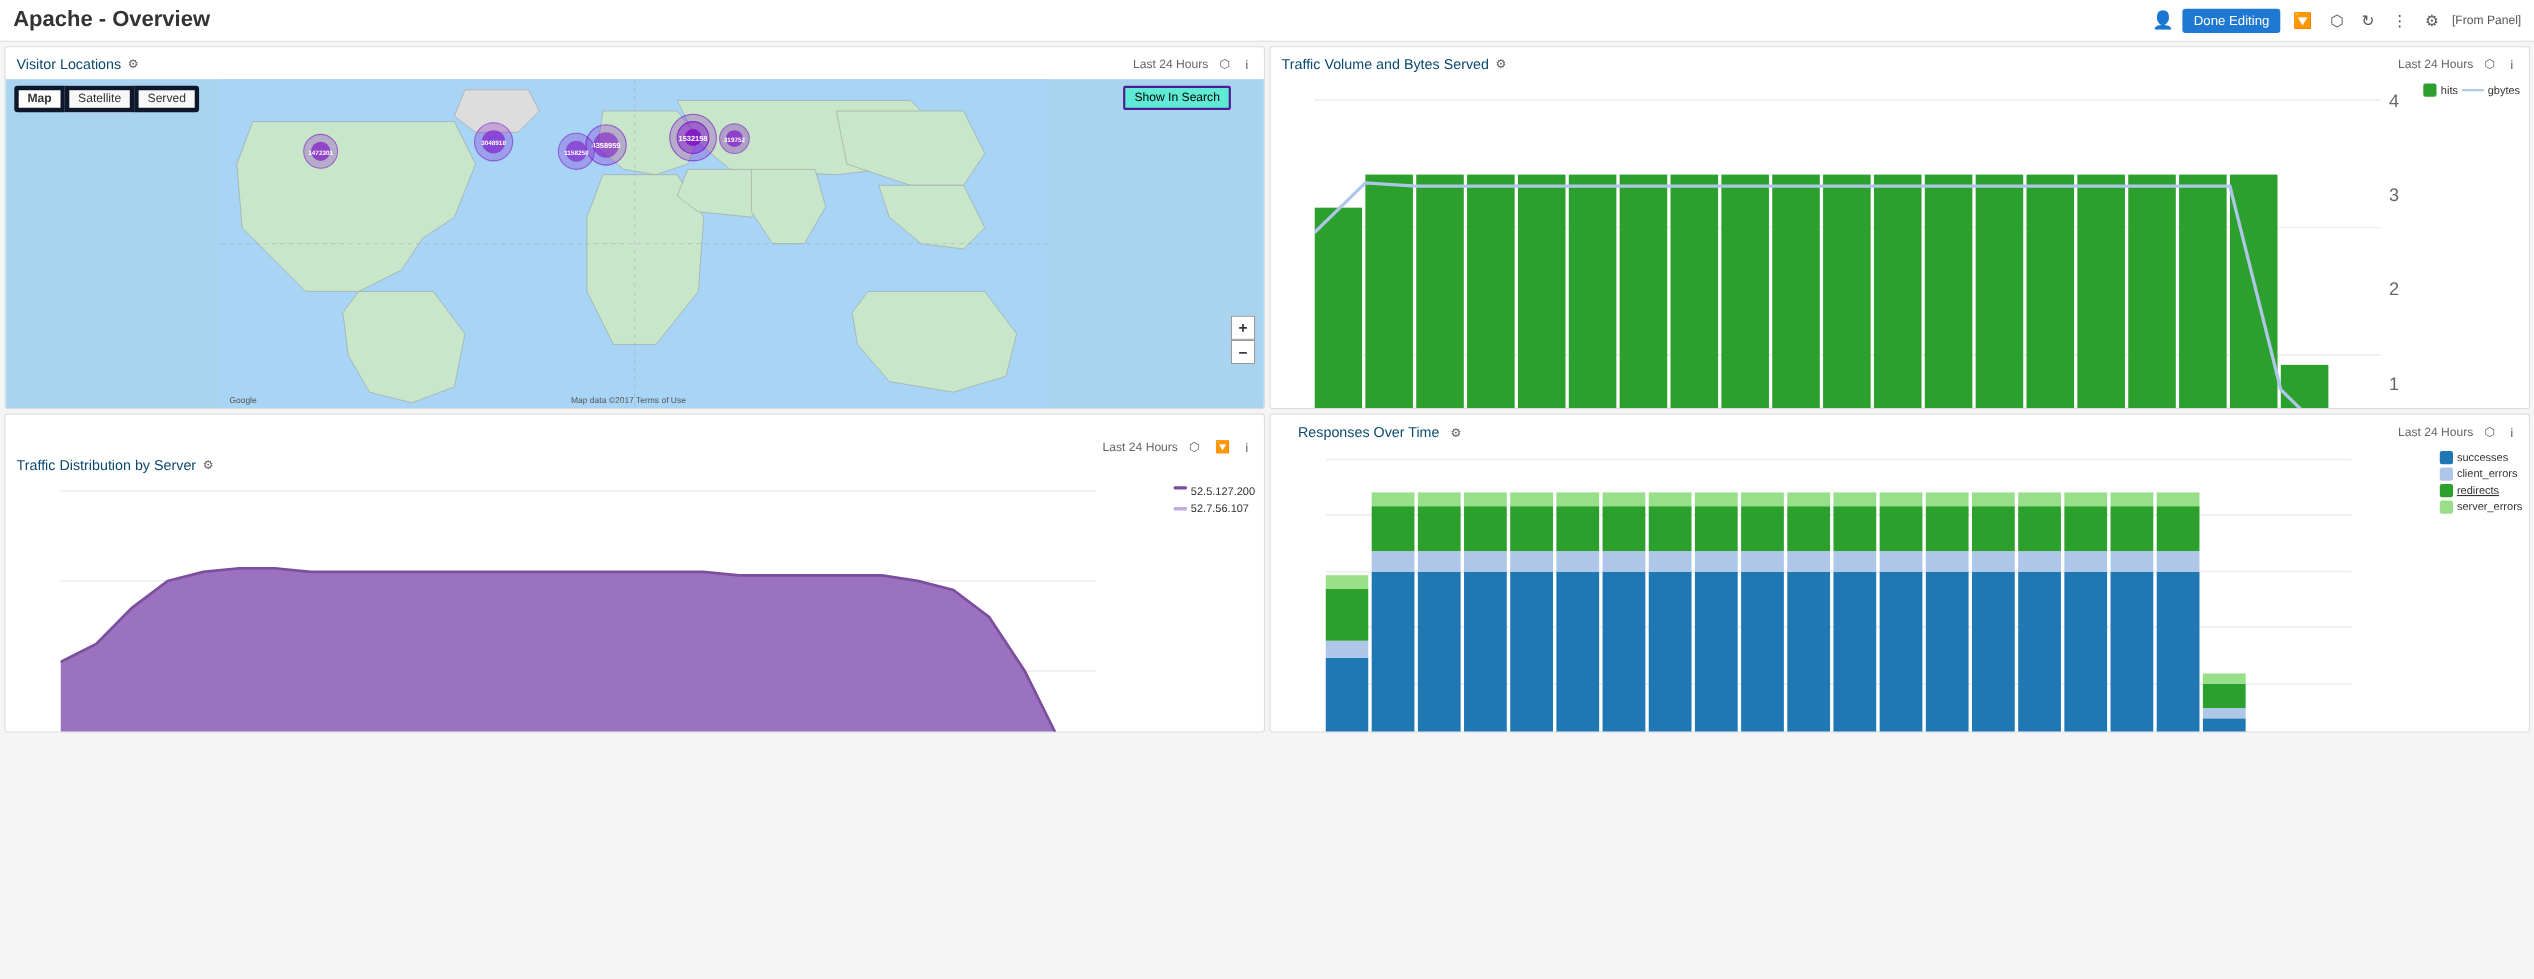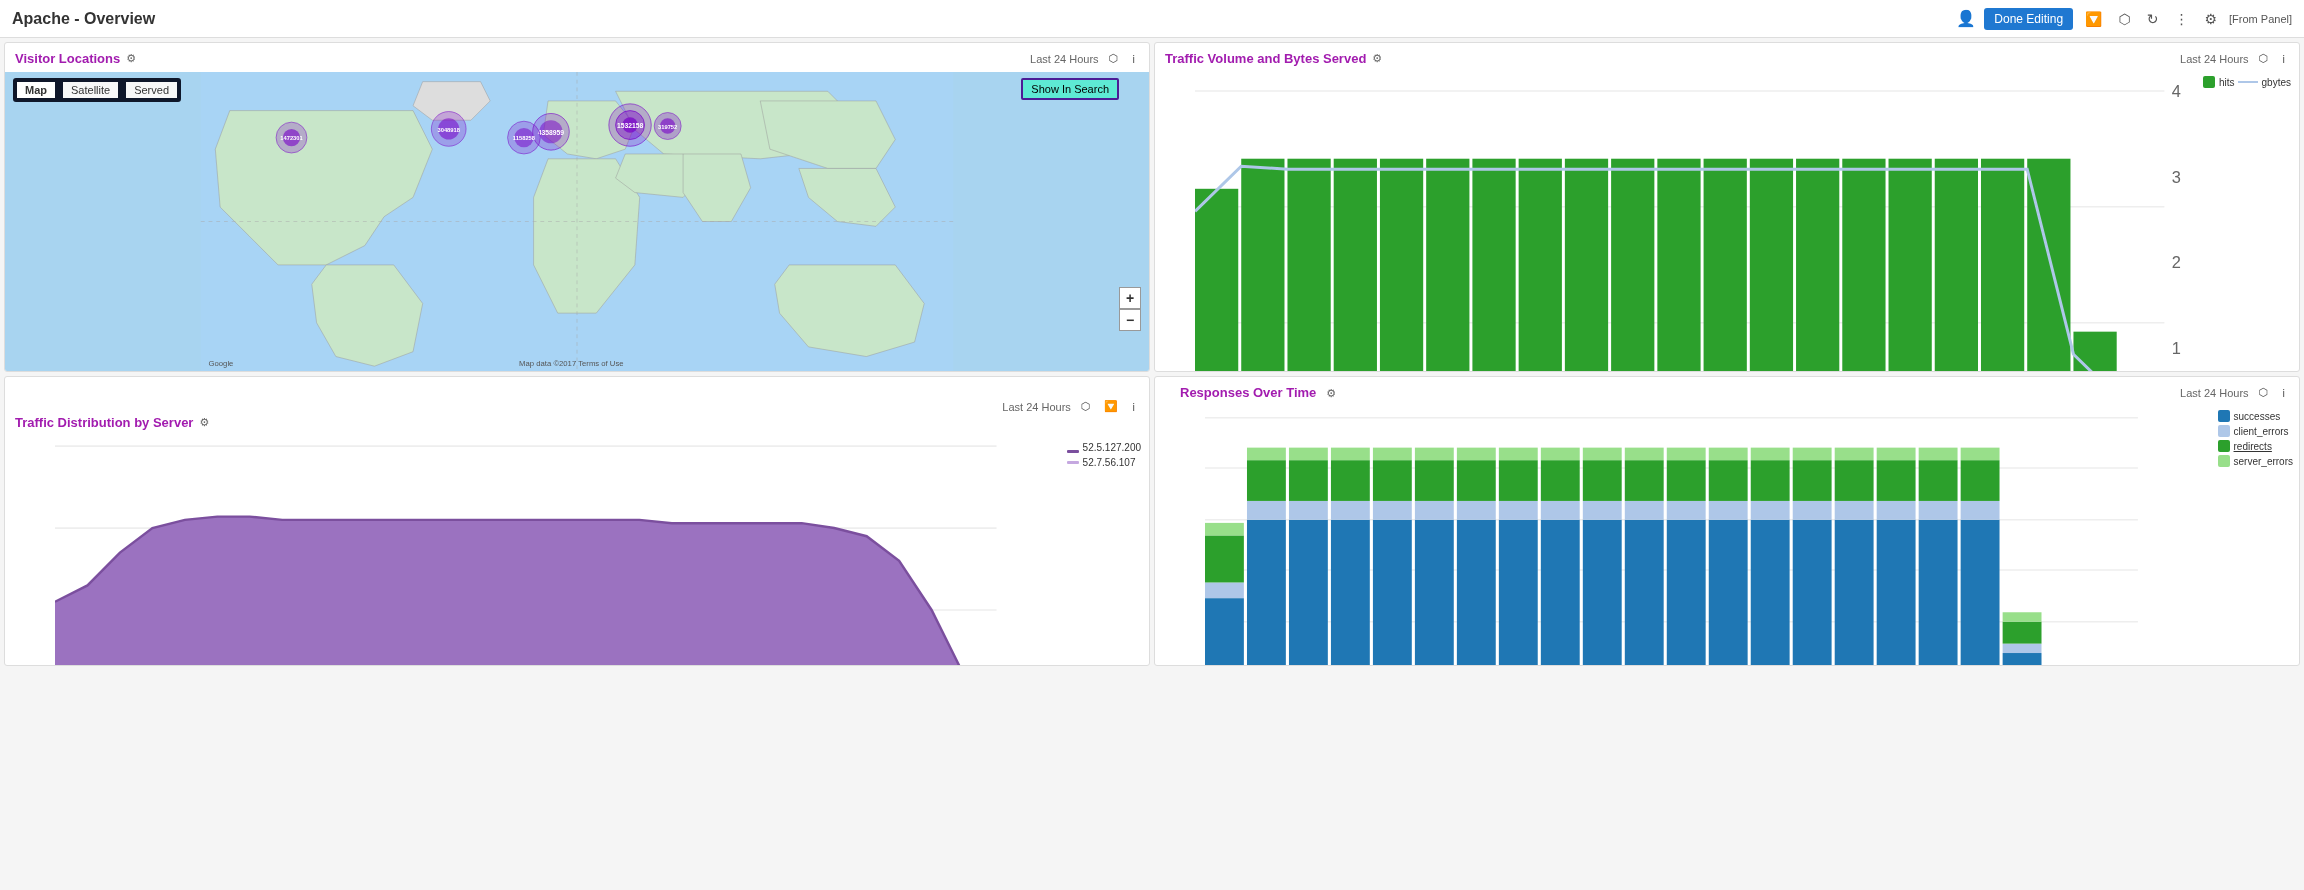--- a/index.html
+++ b/index.html
@@ -4,21 +4,21 @@
   <style>
     * { box-sizing: border-box; margin: 0; padding: 0; }
     body { font-family: Arial, sans-serif; background: #f5f5f5; font-size: 12px; color: #333; }
 
     
     .topbar {
       display: flex; align-items: center; justify-content: space-between;
       background: #fff; padding: 6px 12px; border-bottom: 1px solid #ddd;
       height: 38px;
     }
-    .topbar-title { font-size: 16px; font-weight: bold; color: #333; }
+    .topbar-title { font-size: 20px; font-weight: bold; color: #333; }
     .topbar-actions { display: flex; align-items: center; gap: 8px; }
     .btn-done-editing {
       background: #1f78d1; color: #fff; border: none; border-radius: 3px;
       padding: 4px 10px; font-size: 12px; cursor: pointer;
     }
     .icon-btn {
       background: none; border: none; cursor: pointer; color: #555;
       font-size: 14px; padding: 2px 4px;
     }
     .panel-label { font-size: 11px; color: #555; }
@@ -40,21 +40,21 @@
       border-radius: 3px;
       display: flex; flex-direction: column;
       overflow: hidden;
     }
 
     .panel-header {
       display: flex; align-items: center; justify-content: space-between;
       padding: 6px 10px 4px 10px;
       flex-shrink: 0;
     }
-    .panel-title { font-size: 13px; font-weight: 700; color: #a21caf; }
+    .panel-title { font-size: 13px; font-weight: 400; color: #0c4a6e; }
     .panel-header-right { display: flex; align-items: center; gap: 6px; font-size: 11px; color: #666; }
 
     
     .map-container {
       flex: 1; position: relative; overflow: hidden; background: #a8d4f0;
     }
 
     
     .map-tabs { display: flex; gap: 0; position: absolute; top: 6px; left: 8px; z-index: 10; }
     .map-tab {
@@ -283,21 +283,21 @@
       <div class="panel-header-right">
         <span>Last 24 Hours</span>
         <button class="icon-btn" style="font-size:11px;">⬡</button>
         <button class="icon-btn" style="font-size:11px;">🔽</button>
         <button class="icon-btn" style="font-size:11px;">ℹ</button>
       </div>
     </div>
     <div style="flex:1;position:relative;padding:4px 120px 30px 50px;">
       
       <div style="position:absolute;right:8px;top:8px;display:flex;flex-direction:column;gap:4px;">
-        <div style="display:flex;align-items:flex-end;gap:4px;">
+        <div style="display:flex;align-items:flex-start;gap:4px;">
           <div style="width:12px;height:3px;background:#7b4f9e;border-radius:1px;"></div>
           <span style="font-size:10px;">52.5.127.200</span>
         </div>
         <div style="display:flex;align-items:center;gap:4px;">
           <div style="width:12px;height:3px;background:#c5a8e0;border-radius:1px;"></div>
           <span style="font-size:10px;">52.7.56.107</span>
         </div>
       </div>
       <svg width="100%" height="100%" viewBox="0 0 600 210" preserveAspectRatio="none">
 

